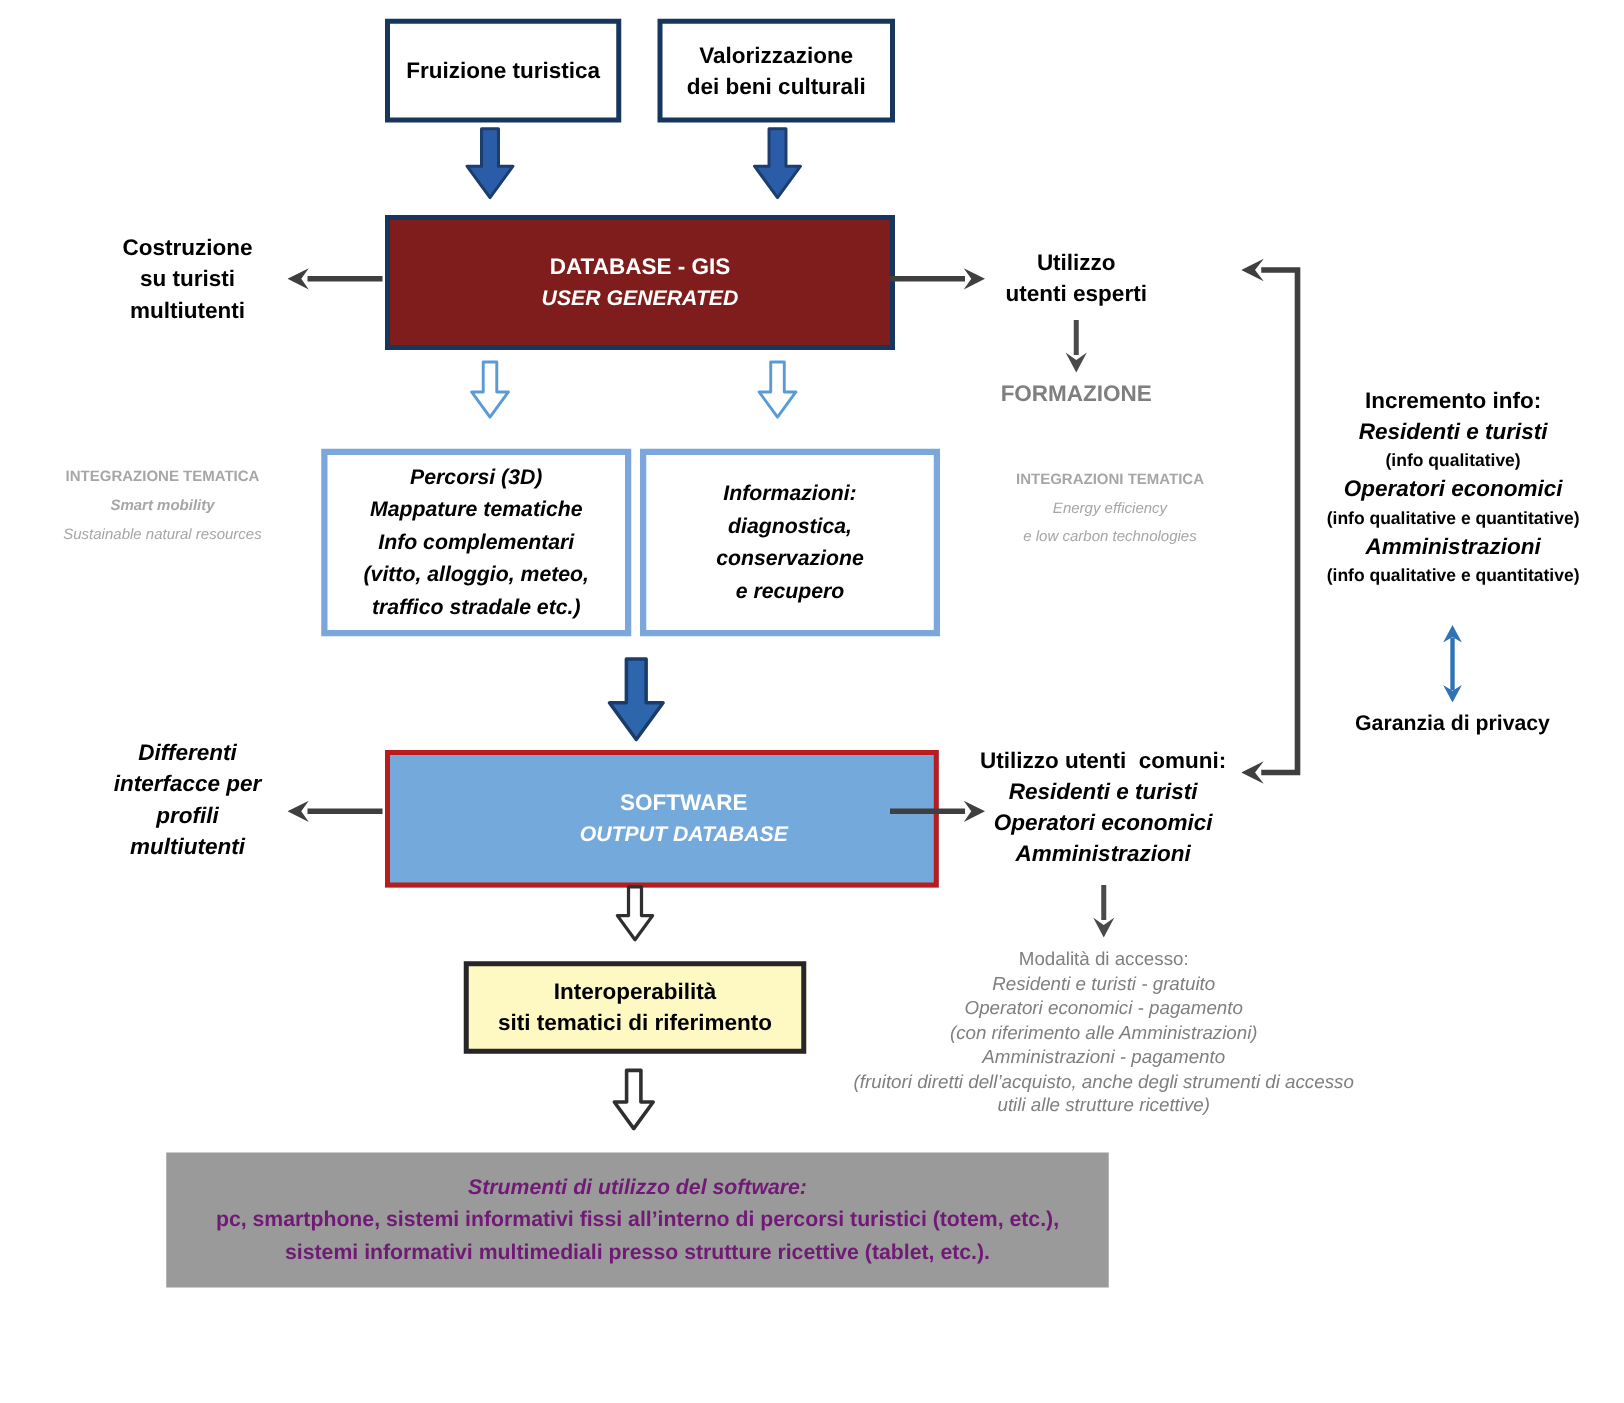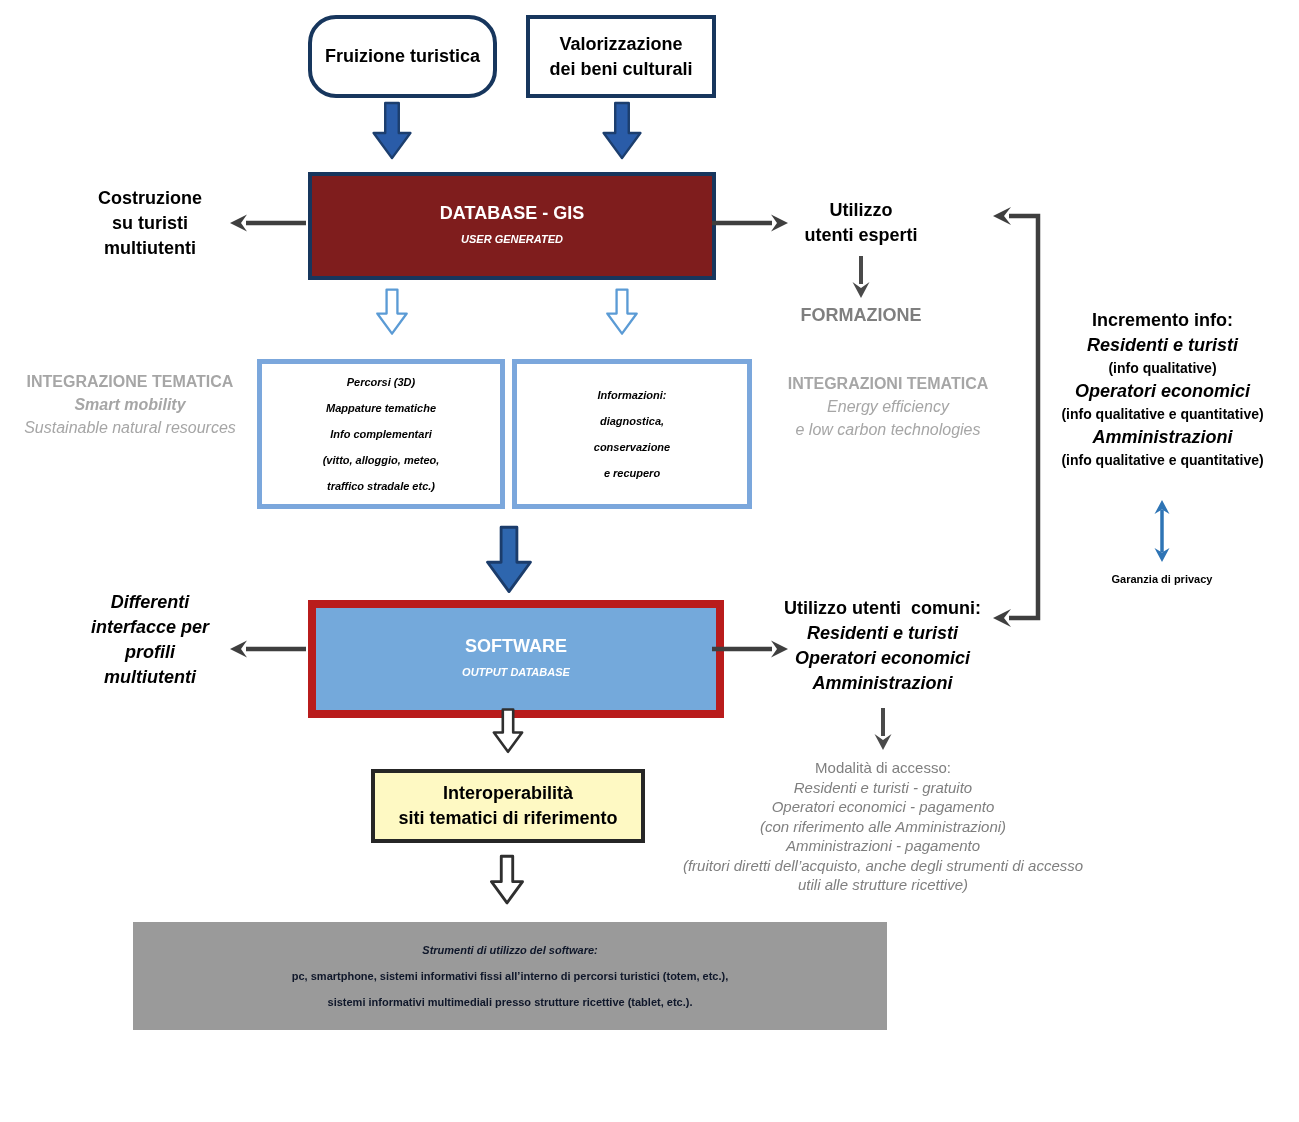--- a/index.html
+++ b/index.html
@@ -3,41 +3,41 @@
 <meta charset="utf-8">
 <style>
   html,body{margin:0;padding:0;background:#fff;}
   .canvas{position:relative;width:1299px;height:1122px;background:#fff;overflow:hidden;
           font-family:"Liberation Sans", sans-serif;color:#000;}
   .abs{position:absolute;}
   .ctr{text-align:center;}
   .flexc{display:flex;flex-direction:column;align-items:center;justify-content:center;}
   .box{border:4px solid #17365D;background:#fff;}
   .bluebox{background:#7f1d1d;border:4px solid #17365D;color:#fff;}
-  .softbox{background:#74A9DB;border:8px solid #b91c1c;color:#fff;}
+  .softbox{background:#74A9DB;border:4px solid #b91c1c;color:#fff;padding-left:35px;}
   .palebox{border:5px solid #7BA7DC;background:#fff;}
   .blackbox{border:4px solid #262626;background:#fef9c3;}
-  .graybox{background:#9A9A9A;color:#0f172a;}
+  .graybox{background:#9A9A9A;color:#701a75;}
   .b{font-weight:bold;}
   .i{font-style:italic;}
   .f18{font-size:18px;line-height:25px;}
-  .f17{font-size:11px;line-height:26px;}
-  .f16{font-size:16px;line-height:23px;}
+  .f17{font-size:17px;line-height:26px;}
+  .f16{font-size:12px;line-height:23px;}
   .f15{font-size:15px;line-height:19.5px;}
   .f14{font-size:14px;line-height:21px;}
   .gray{color:#A6A6A6;}
   .mgray{color:#7F7F7F;}
   .pre{white-space:pre-wrap;}
 </style>
 </head>
 <body>
 
 <div class="canvas">
 
-  <div class="abs box flexc ctr b f18" style="left:308px;top:15px;width:181px;height:75px;border-radius:28px;">
+  <div class="abs box flexc ctr b f18" style="left:308px;top:15px;width:181px;height:75px;">
     <div>Fruizione turistica</div>
   </div>
 
   <div class="abs box flexc ctr b f18" style="left:526px;top:15px;width:182px;height:75px;">
     <div>Valorizzazione</div>
     <div>dei beni culturali</div>
   </div>
 
   <svg class="abs" style="left:370px;top:101px;" width="44" height="60" viewBox="0 0 44 62">
     <polygon points="15,2 29,2 29,33 41,33 22,59 3,33 15,33" fill="#2A5CA8" stroke="#1C3E6E" stroke-width="2.5" stroke-linejoin="round"></polygon>

